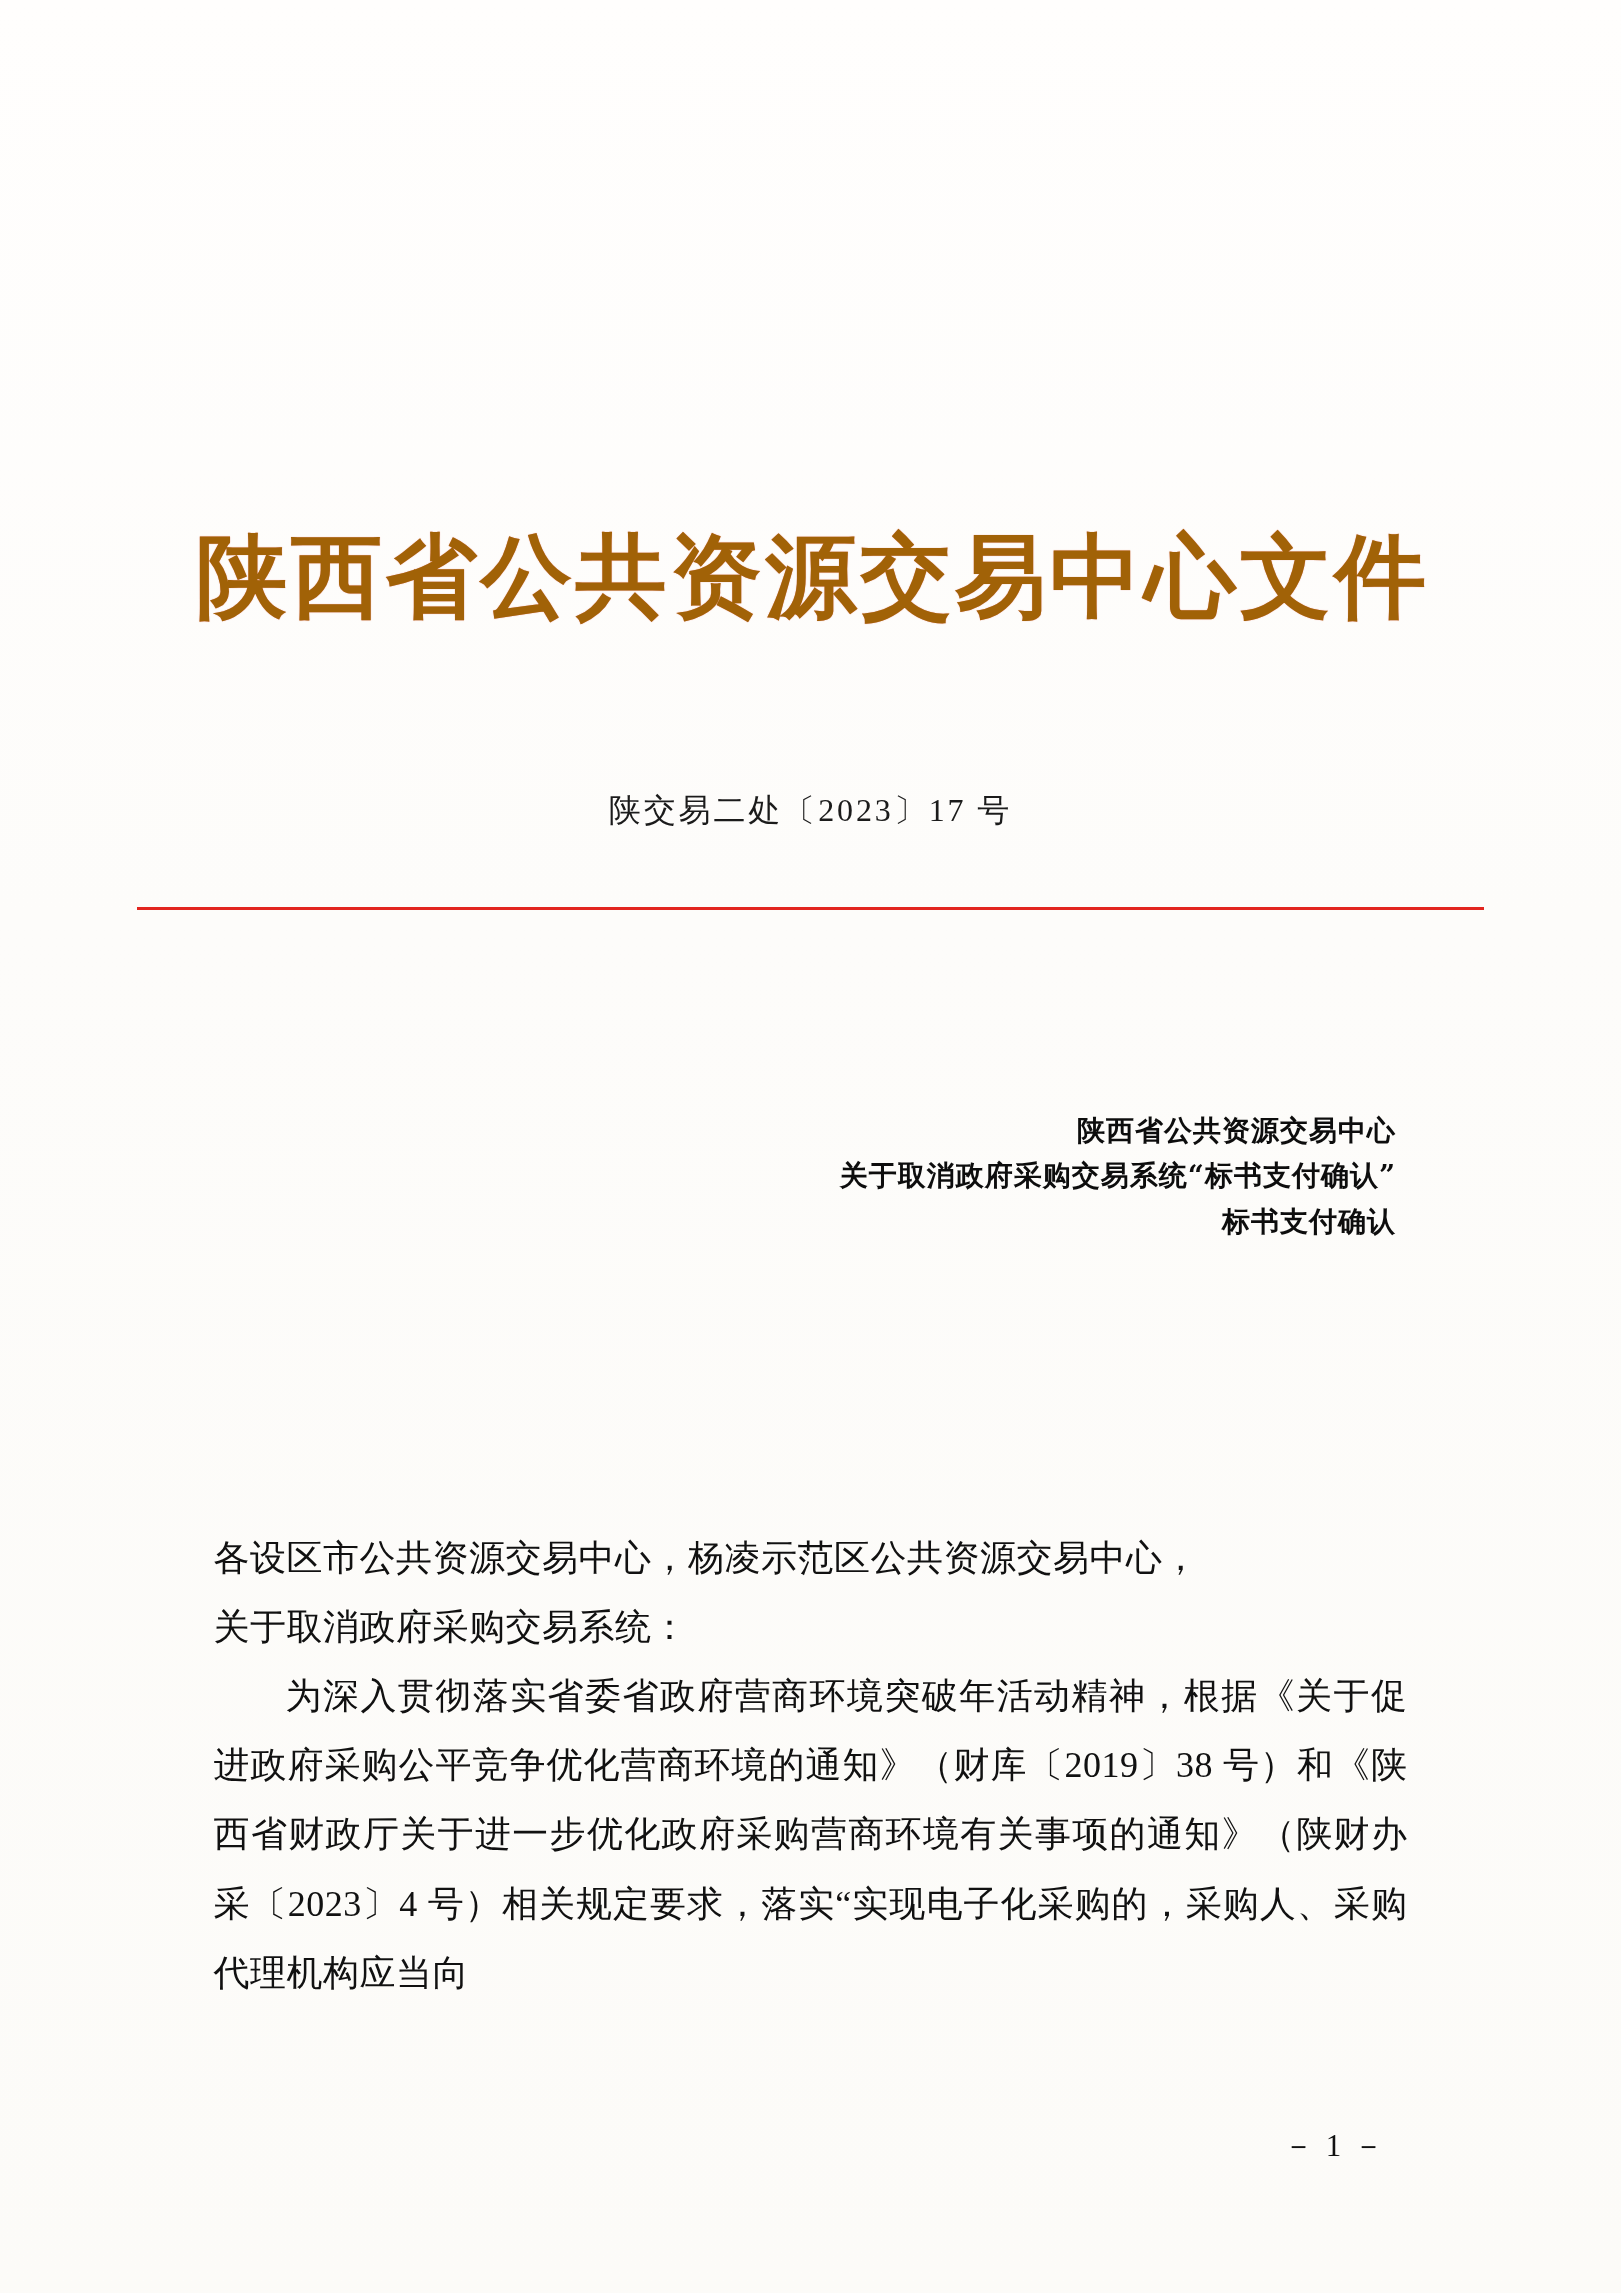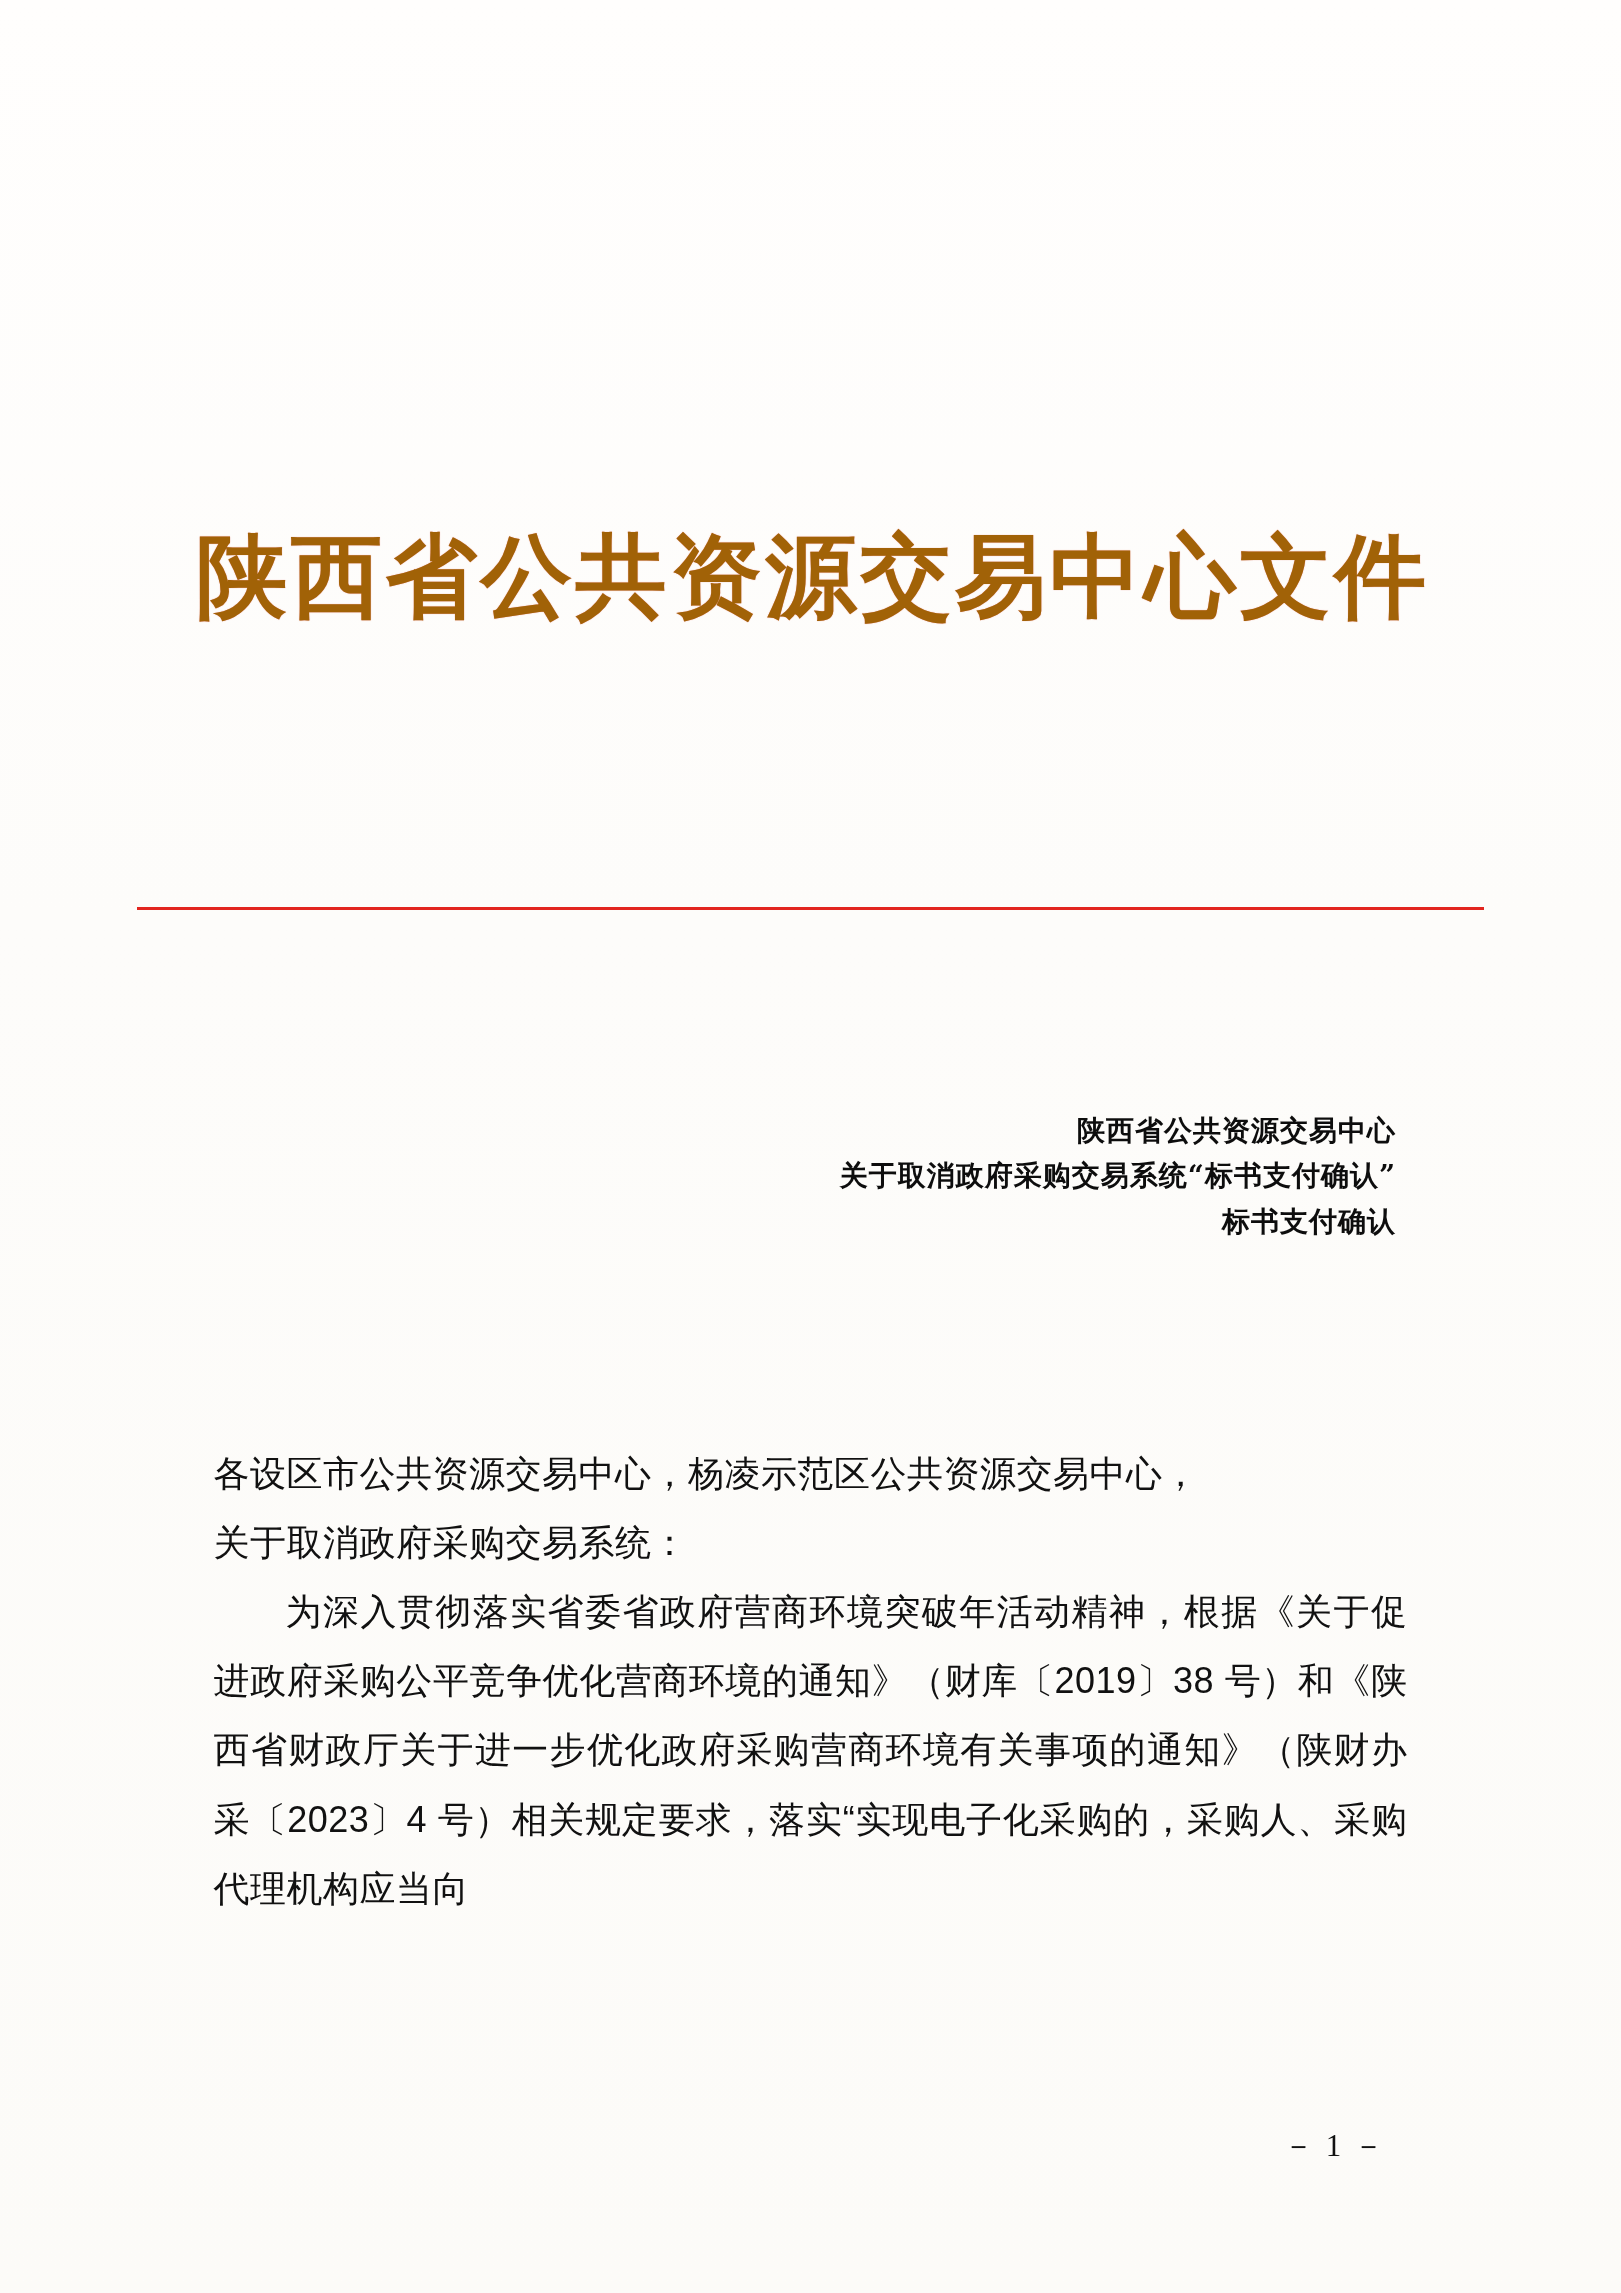--- a/index.html
+++ b/index.html
@@ -90,29 +90,29 @@
     font-size: 28px;
     line-height: 1.62;
     color: #0d0d0d;
     letter-spacing: 1px;
   }
   .doc-title div { white-space: nowrap; }
 
   
   .body-text {
     position: absolute;
-    top: 1439px;
+    top: 1524px;
     left: 17.6px;
     right: 17.6px;
     font-size: 36px;
     line-height: 1.92;
     color: #111111;
     letter-spacing: 0.5px;
     text-align: justify;
-    font-family: Liberation Sans, sans-serif;
+    font-family: Liberation Serif, serif;
   }
   .body-text p {
     margin: 0;
   }
   .body-text p.indent {
     text-indent: 2em;
   }
 
   
   .page-number {
@@ -128,20 +128,21 @@
 </head>
 <body>
 
 <div class="page">
   <div class="doc-inner">
 
     <div class="masthead">
       <div class="masthead-title">陕西省公共资源交易中心文件</div>
     </div>
 
+    <div class="doc-number">陕交易二处〔2023〕17 号</div>
 
     <div class="red-rule"></div>
 
     <div class="doc-title">
       <div>陕西省公共资源交易中心</div>
       <div>关于取消政府采购交易系统“标书支付确认”</div>
       <div>标书支付确认</div>
     </div>
 
     <div class="body-text">

